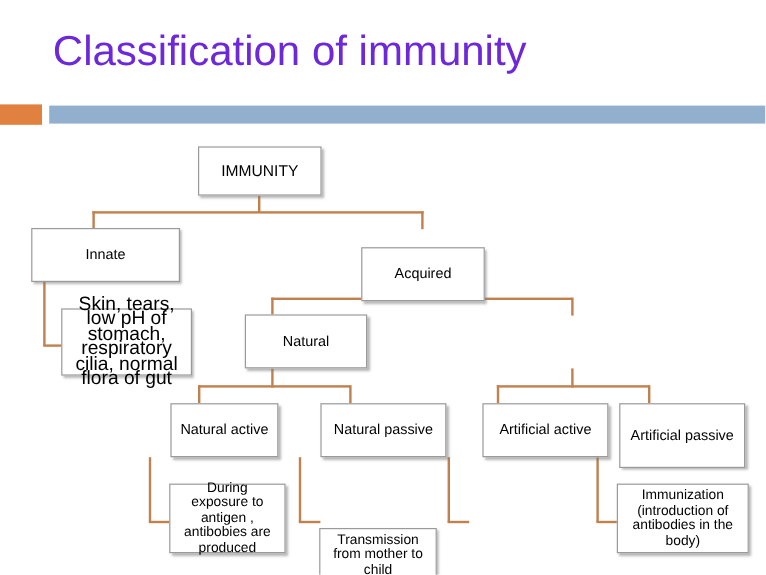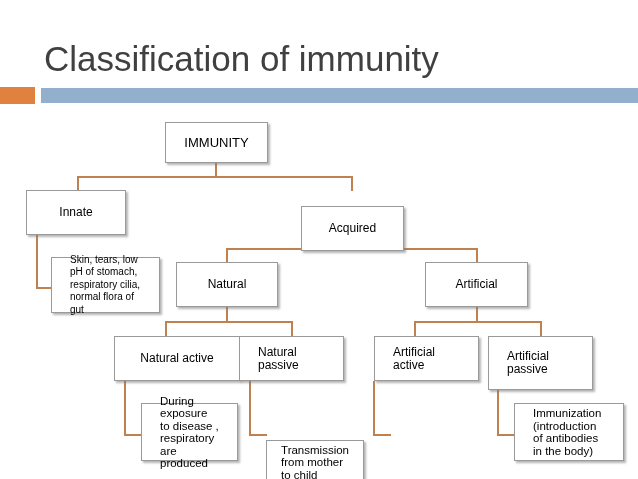--- a/index.html
+++ b/index.html
@@ -16,24 +16,24 @@
     width: 638px;
     height: 479px;
     background: #ffffff;
     overflow: hidden;
   }
 
   
   #slide-title {
     position: absolute;
     left: 44px;
-    top: 38px;
+    top: 22px;
     font-size: 35px;
     line-height: 42px;
-    color: #404040;
+    color: #6d28d9;
     font-family: "Liberation Sans", sans-serif;
     font-weight: normal;
     letter-spacing: 0px;
     white-space: nowrap;
   }
   #accent-square {
     position: absolute;
     left: 0px;
     top: 87px;
     width: 35px;
@@ -52,32 +52,33 @@
   
   .node {
     position: absolute;
     box-sizing: border-box;
     background: #ffffff;
     border: 1px solid #9a9a9a;
     box-shadow: 2px 2px 2px rgba(120,120,120,0.55);
     display: flex;
     align-items: center;
     justify-content: center;
+    text-align: center;
     color: #000000;
     font-family: "Liberation Sans", sans-serif;
     font-size: 12px;
     line-height: 13px;
-    padding: 1px 18px;
+    padding: 1px 6px;
     z-index: 3;
   }
   .node.lvl1 { font-size: 13px; }
   .node.lvl2 { font-size: 12px; }
-  .node.lvl3 { font-size: 12px; }
+  .node.lvl3 { font-size: 12px; margin-left: 28px; }
   .node.leaf { font-size: 11.5px; line-height: 12.5px; }
-  .node.leaf-innate { font-size: 10px; line-height: 12.5px; }
+  .node.leaf-innate { font-size: 16px; line-height: 12.5px; }
 
   
   .conn {
     position: absolute;
     background: #c1814e;
     z-index: 1;
   }
   .conn.v { width: 2px; }
   .conn.h { height: 2px; }
 </style>
@@ -124,38 +125,37 @@
   <div class="conn h" style="left:249px; top:434px; width:18px;"></div>
 
   <div class="conn v" style="left:373px; top:381px; height:54px;"></div>
   <div class="conn h" style="left:373px; top:434px; width:18px;"></div>
 
   <div class="conn v" style="left:497px; top:381px; height:54px;"></div>
   <div class="conn h" style="left:497px; top:434px; width:18px;"></div>
 
   <div class="node lvl1" style="left:165px; top:122px; width:103px; height:41px;">IMMUNITY</div>
 
-  <div class="node lvl2" style="left:26px; top:190px; width:100px; height:45px;">Innate</div>
+  <div class="node lvl2" style="left:26px; top:190px; width:124px; height:45px;">Innate</div>
 
   <div class="node lvl2" style="left:301px; top:206px; width:103px; height:45px;">Acquired</div>
 
   <div class="node leaf-innate" style="left:51px; top:257px; width:109px; height:56px;">Skin, tears, low pH of stomach, respiratory cilia, normal flora of gut</div>
 
   <div class="node lvl3" style="left:176px; top:262px; width:102px; height:45px;">Natural</div>
 
-  <div class="node lvl3" style="left:425px; top:262px; width:103px; height:45px;">Artificial</div>
 
-  <div class="node lvl3" style="left:114px; top:336px; width:126px; height:45px;">Natural active</div>
+  <div class="node lvl3" style="left:114px; top:336px; width:90px; height:45px;">Natural active</div>
 
   <div class="node lvl3" style="left:239px; top:336px; width:105px; height:45px;">Natural passive</div>
 
   <div class="node lvl3" style="left:374px; top:336px; width:105px; height:45px;">Artificial active</div>
 
   <div class="node lvl3" style="left:488px; top:336px; width:105px; height:54px;">Artificial passive</div>
 
-  <div class="node leaf" style="left:141px; top:403px; width:97px; height:58px;">During exposure to disease , respiratory are produced</div>
+  <div class="node leaf" style="left:141px; top:403px; width:97px; height:58px;">During exposure to antigen , antibobies are produced</div>
 
   <div class="node leaf" style="left:266px; top:416px; width:98px; height:45px;margin-top:24px;">Transmission from mother to child</div>
 
 
   <div class="node leaf" style="left:514px; top:403px; width:110px; height:58px;">Immunization (introduction of antibodies in the body)</div>
 
 </div>
 
 </body></html>

